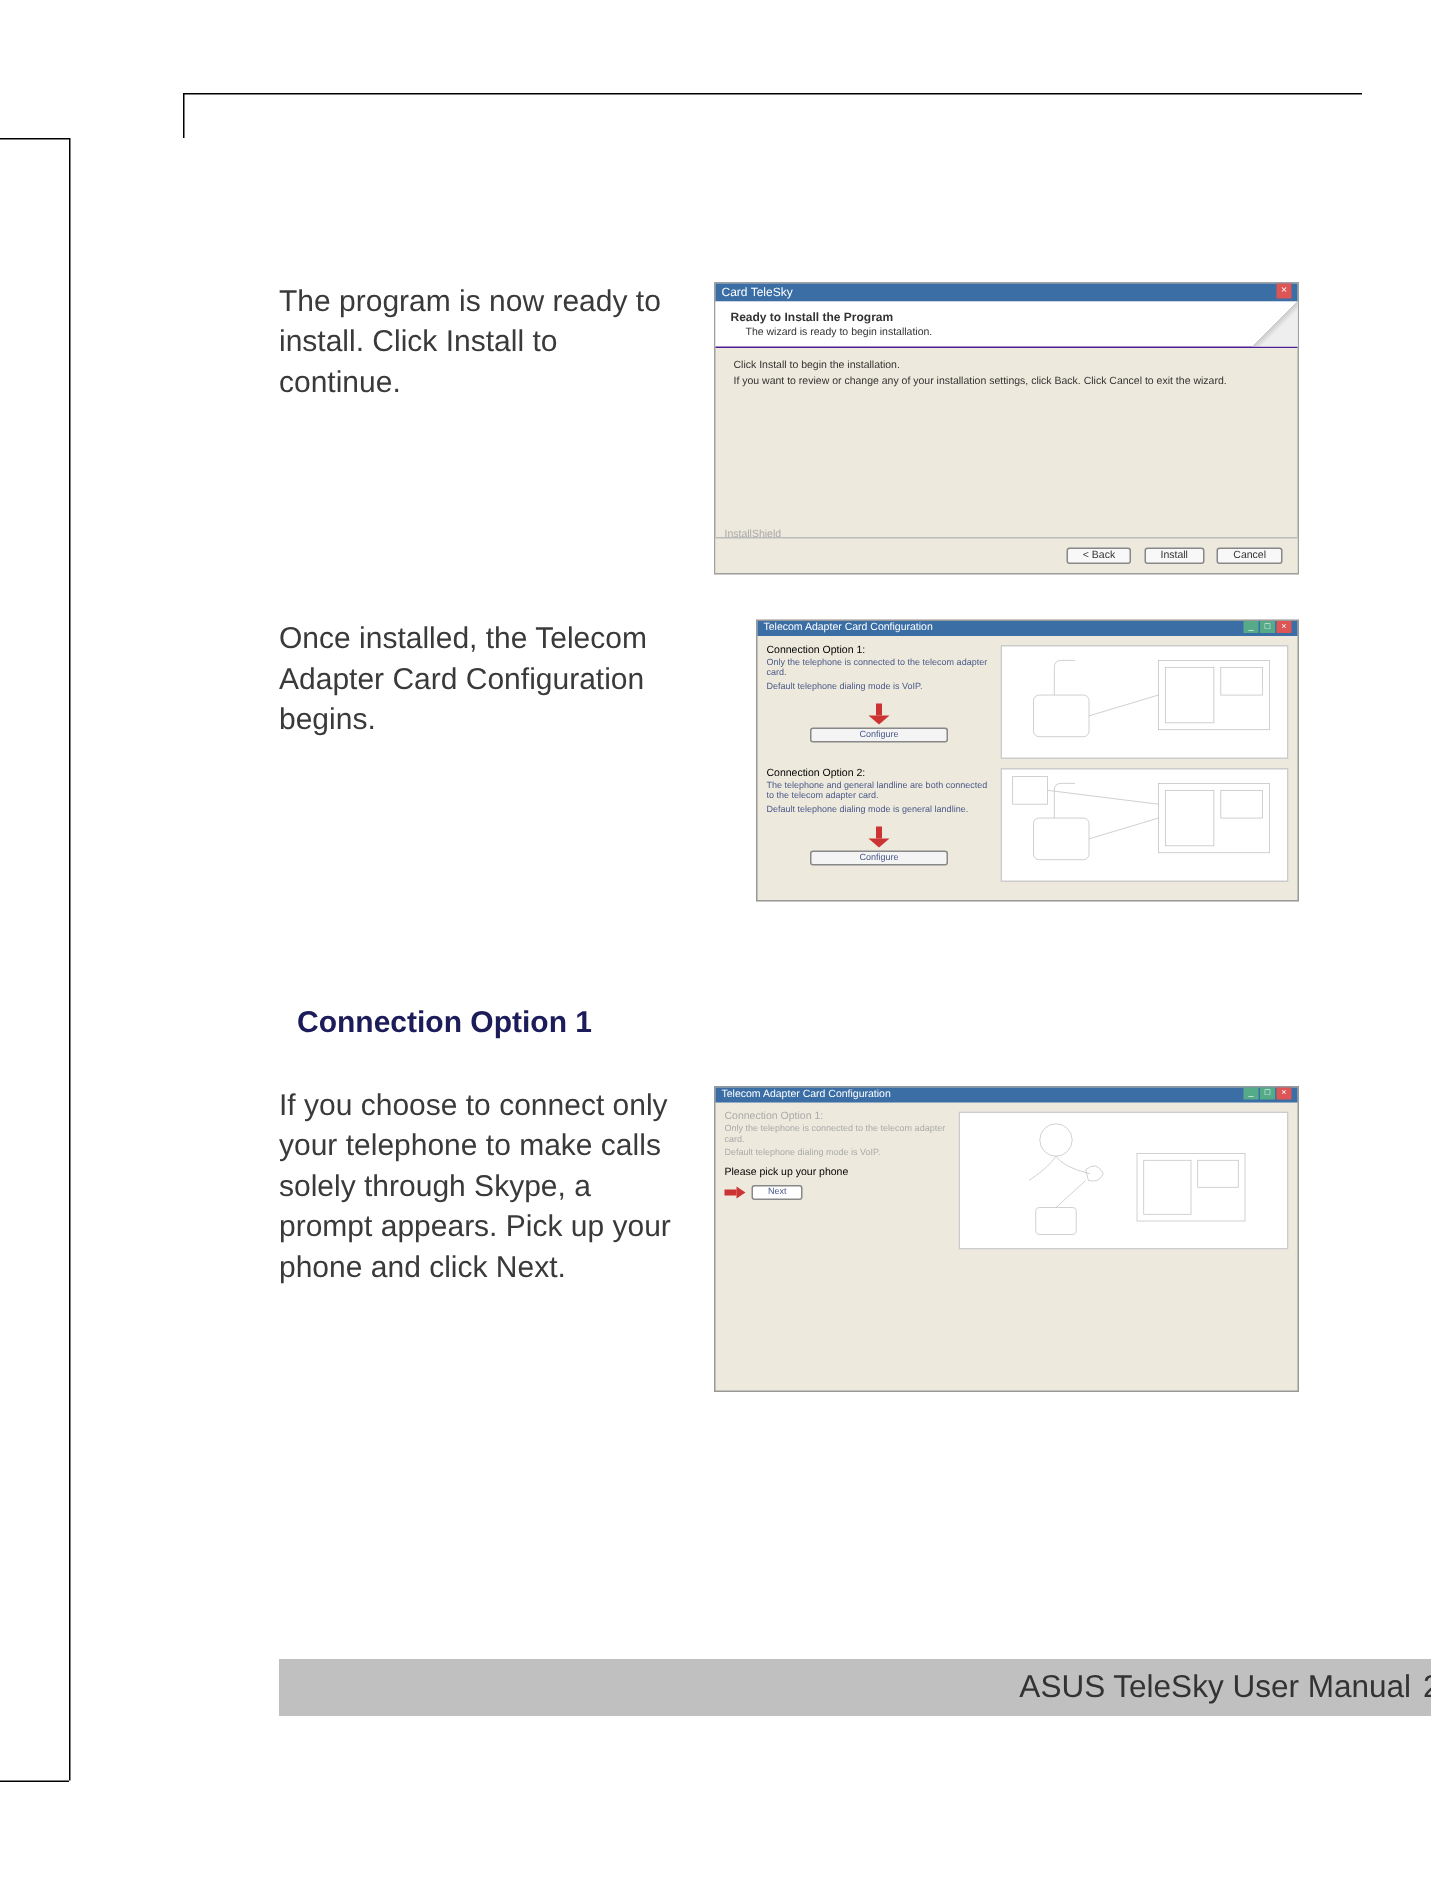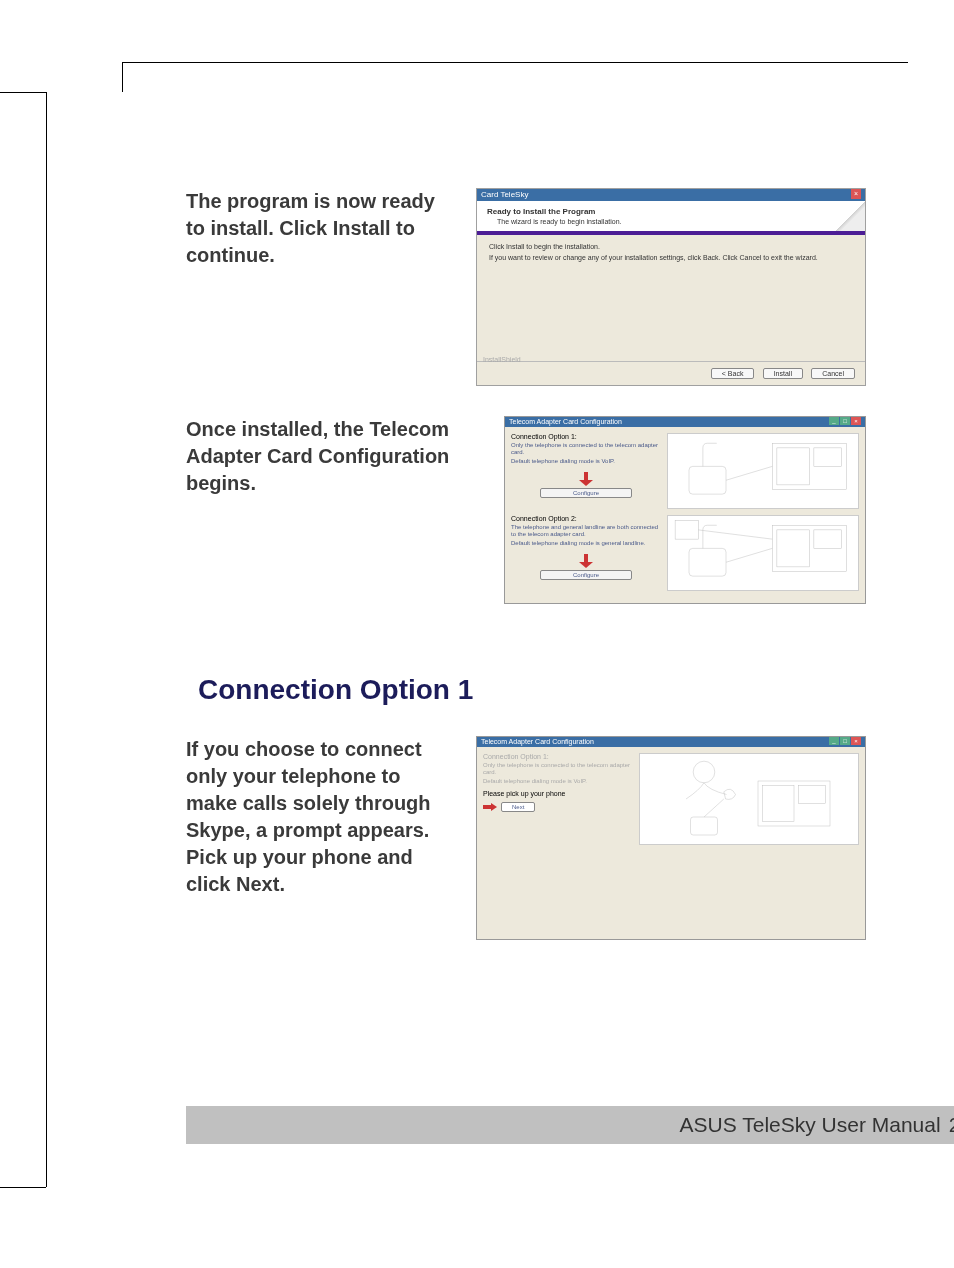--- a/index.html
+++ b/index.html
@@ -62,32 +62,32 @@
     display: flex;
     gap: 20px;
     margin-bottom: 30px;
   }
   .text-col {
     flex: 0 0 270px;
     font-size: 20px;
     line-height: 1.35;
     color: #3a3a3a;
     font-family: 'Segoe UI', Tahoma, Verdana, sans-serif;
-    font-weight: 700;
+    font-weight: 400;
   }
   .img-col {
     flex: 1;
     display: flex;
     flex-direction: column;
   }
   .text-col p { margin: 0 0 18px 0; }
   .section-title {
     font-family: Verdana, Geneva, sans-serif;
     font-weight: bold;
-    font-size: 28px;
+    font-size: 20px;
     color: #1c1c5a;
     margin: 70px 0 30px 12px;
   }
   
   .dlg {
     background: #EDE9DC;
     border: 1px solid #a0a0a0;
     font-size: 8px;
     font-family: Tahoma, sans-serif;
     color: #333;
@@ -108,21 +108,21 @@
     height: 10px;
     background: #d55;
     color:#fff;
     text-align:center;
     line-height:10px;
     font-size:7px;
   }
   .dlg-head {
     background: #fff;
     padding: 6px 10px;
-    border-bottom: 4px solid #4c1d95;
+    border-bottom: 1px solid #4c1d95;
     position:relative;
   }
   .dlg-head .bold { font-weight: bold; font-size:8px; }
   .dlg-head .sub { font-size:7px; margin-left:10px; margin-top:2px; }
   .page-curl {
     position:absolute;
     right:0; top:0;
     width:30px; height:30px;
     background: linear-gradient(135deg, transparent 50%, #ccc 50%, #eee 60%);
   }

